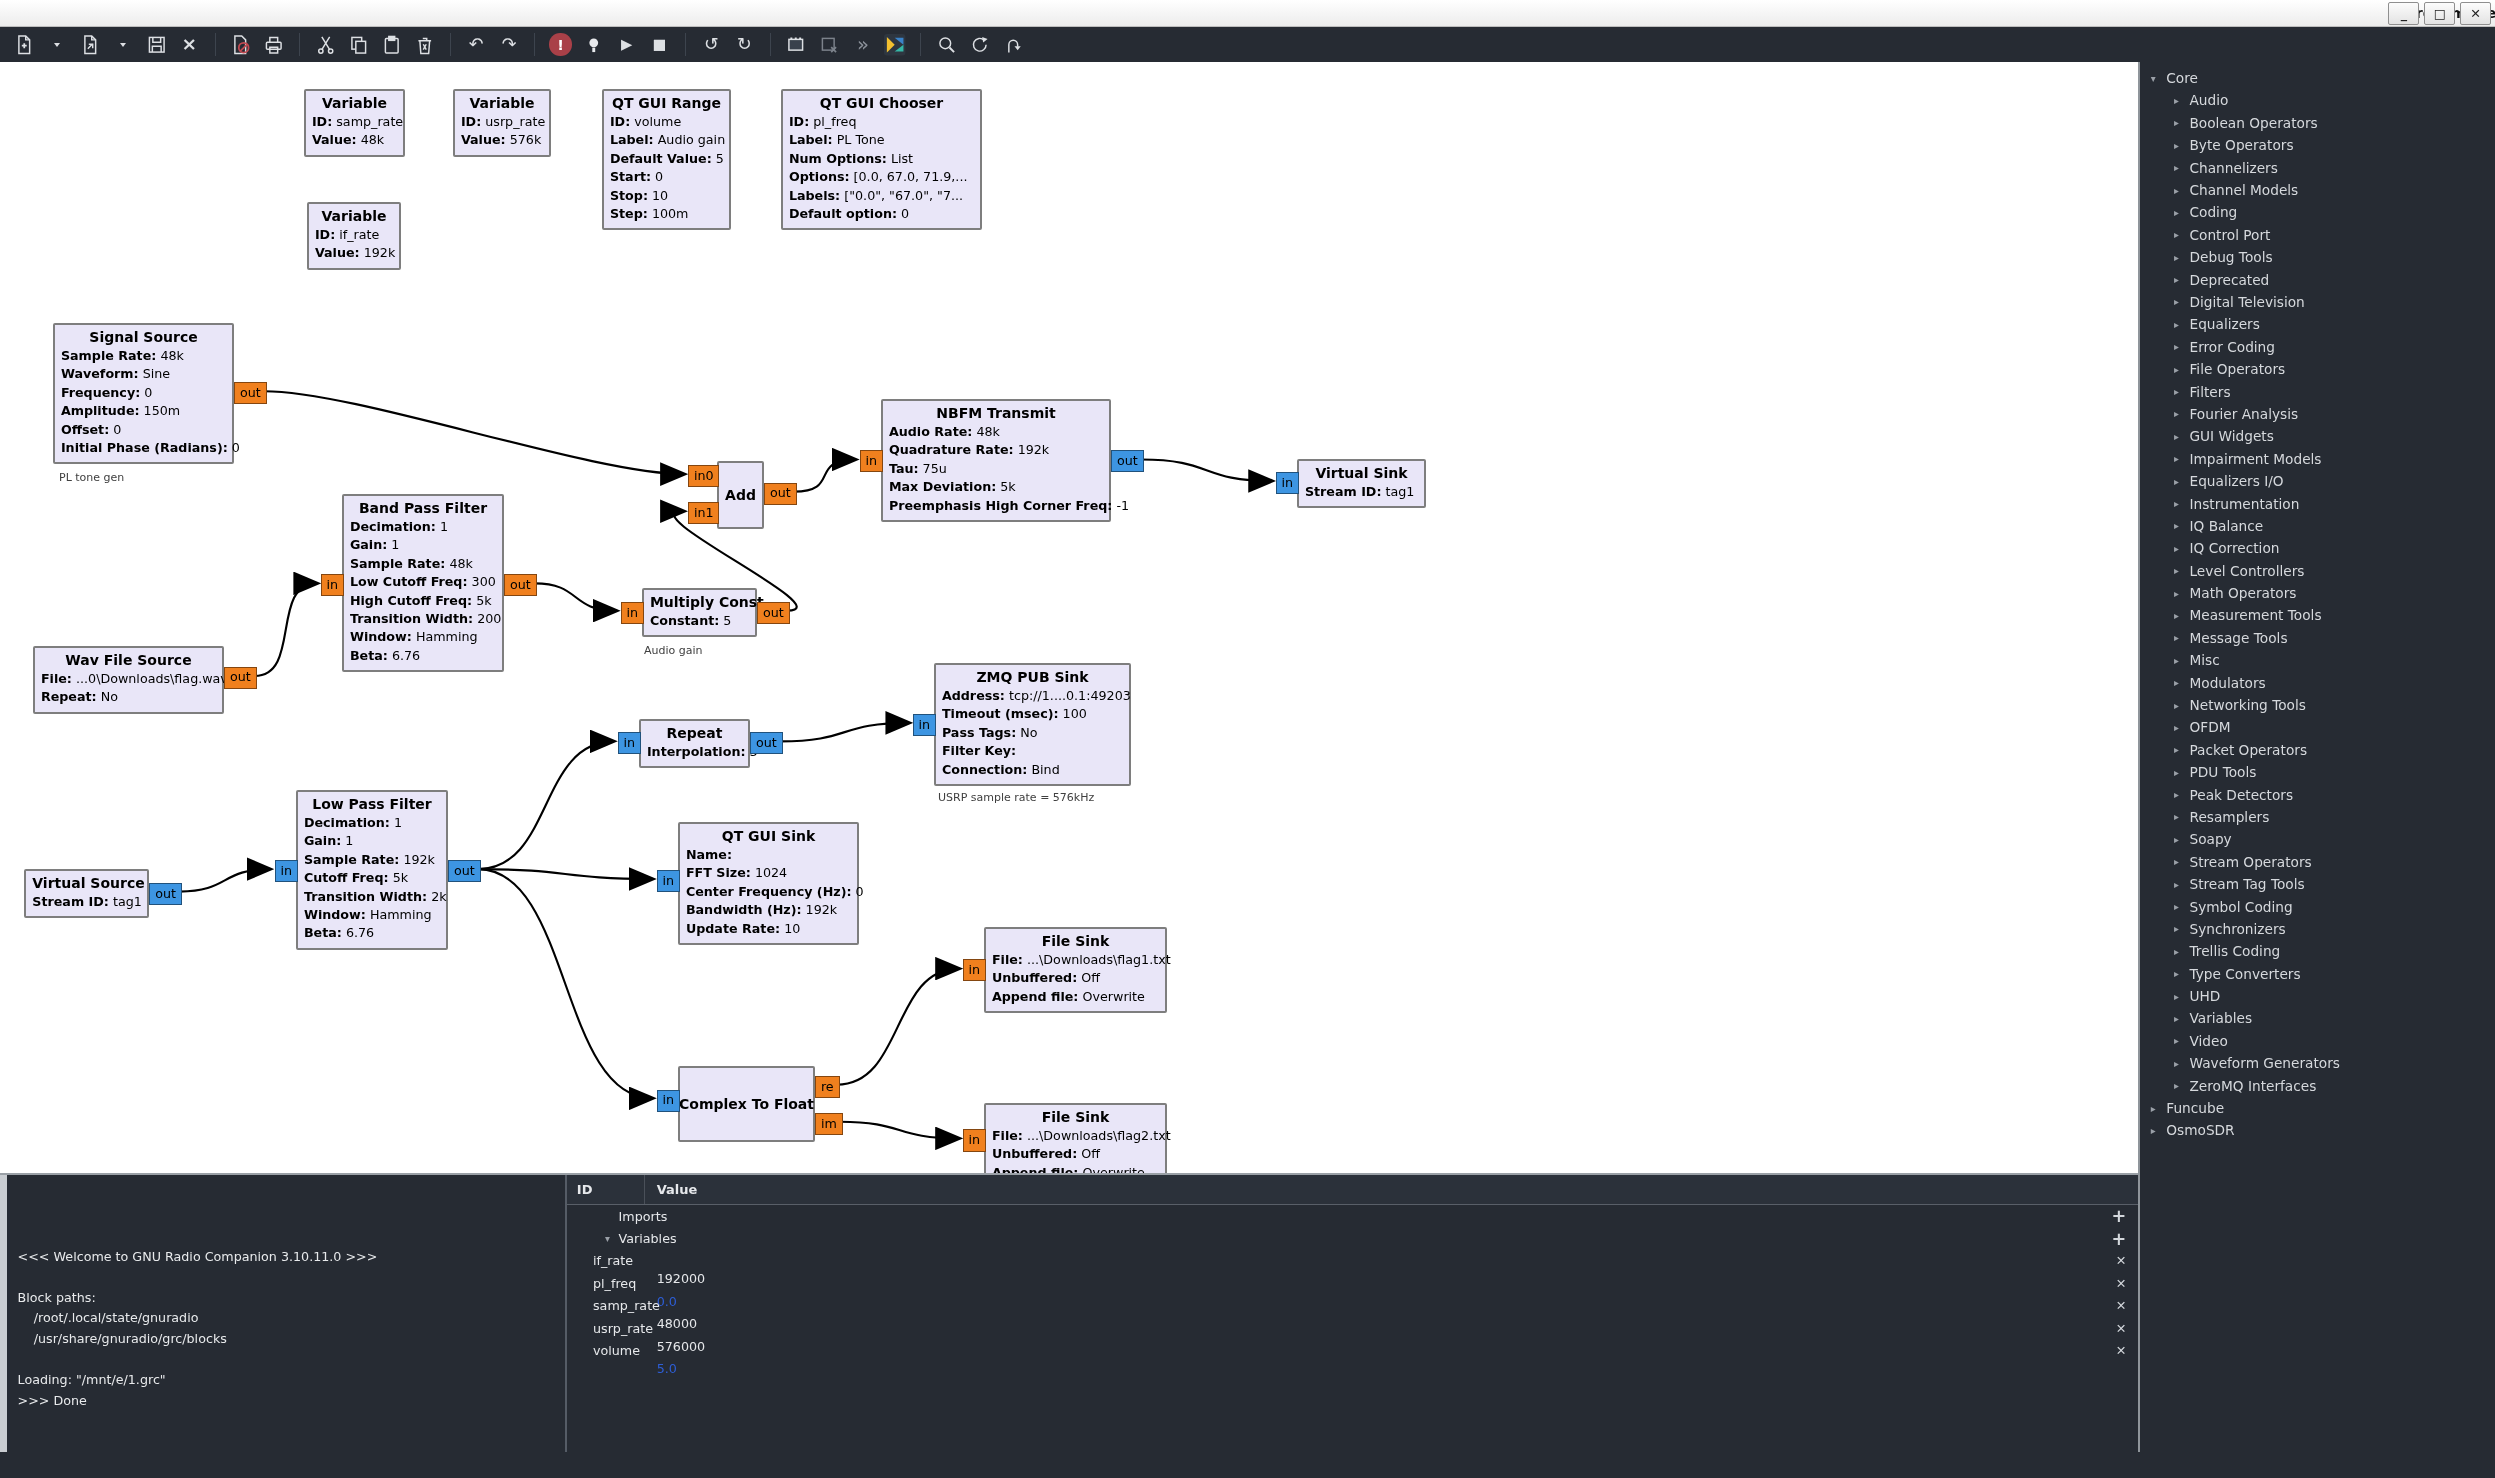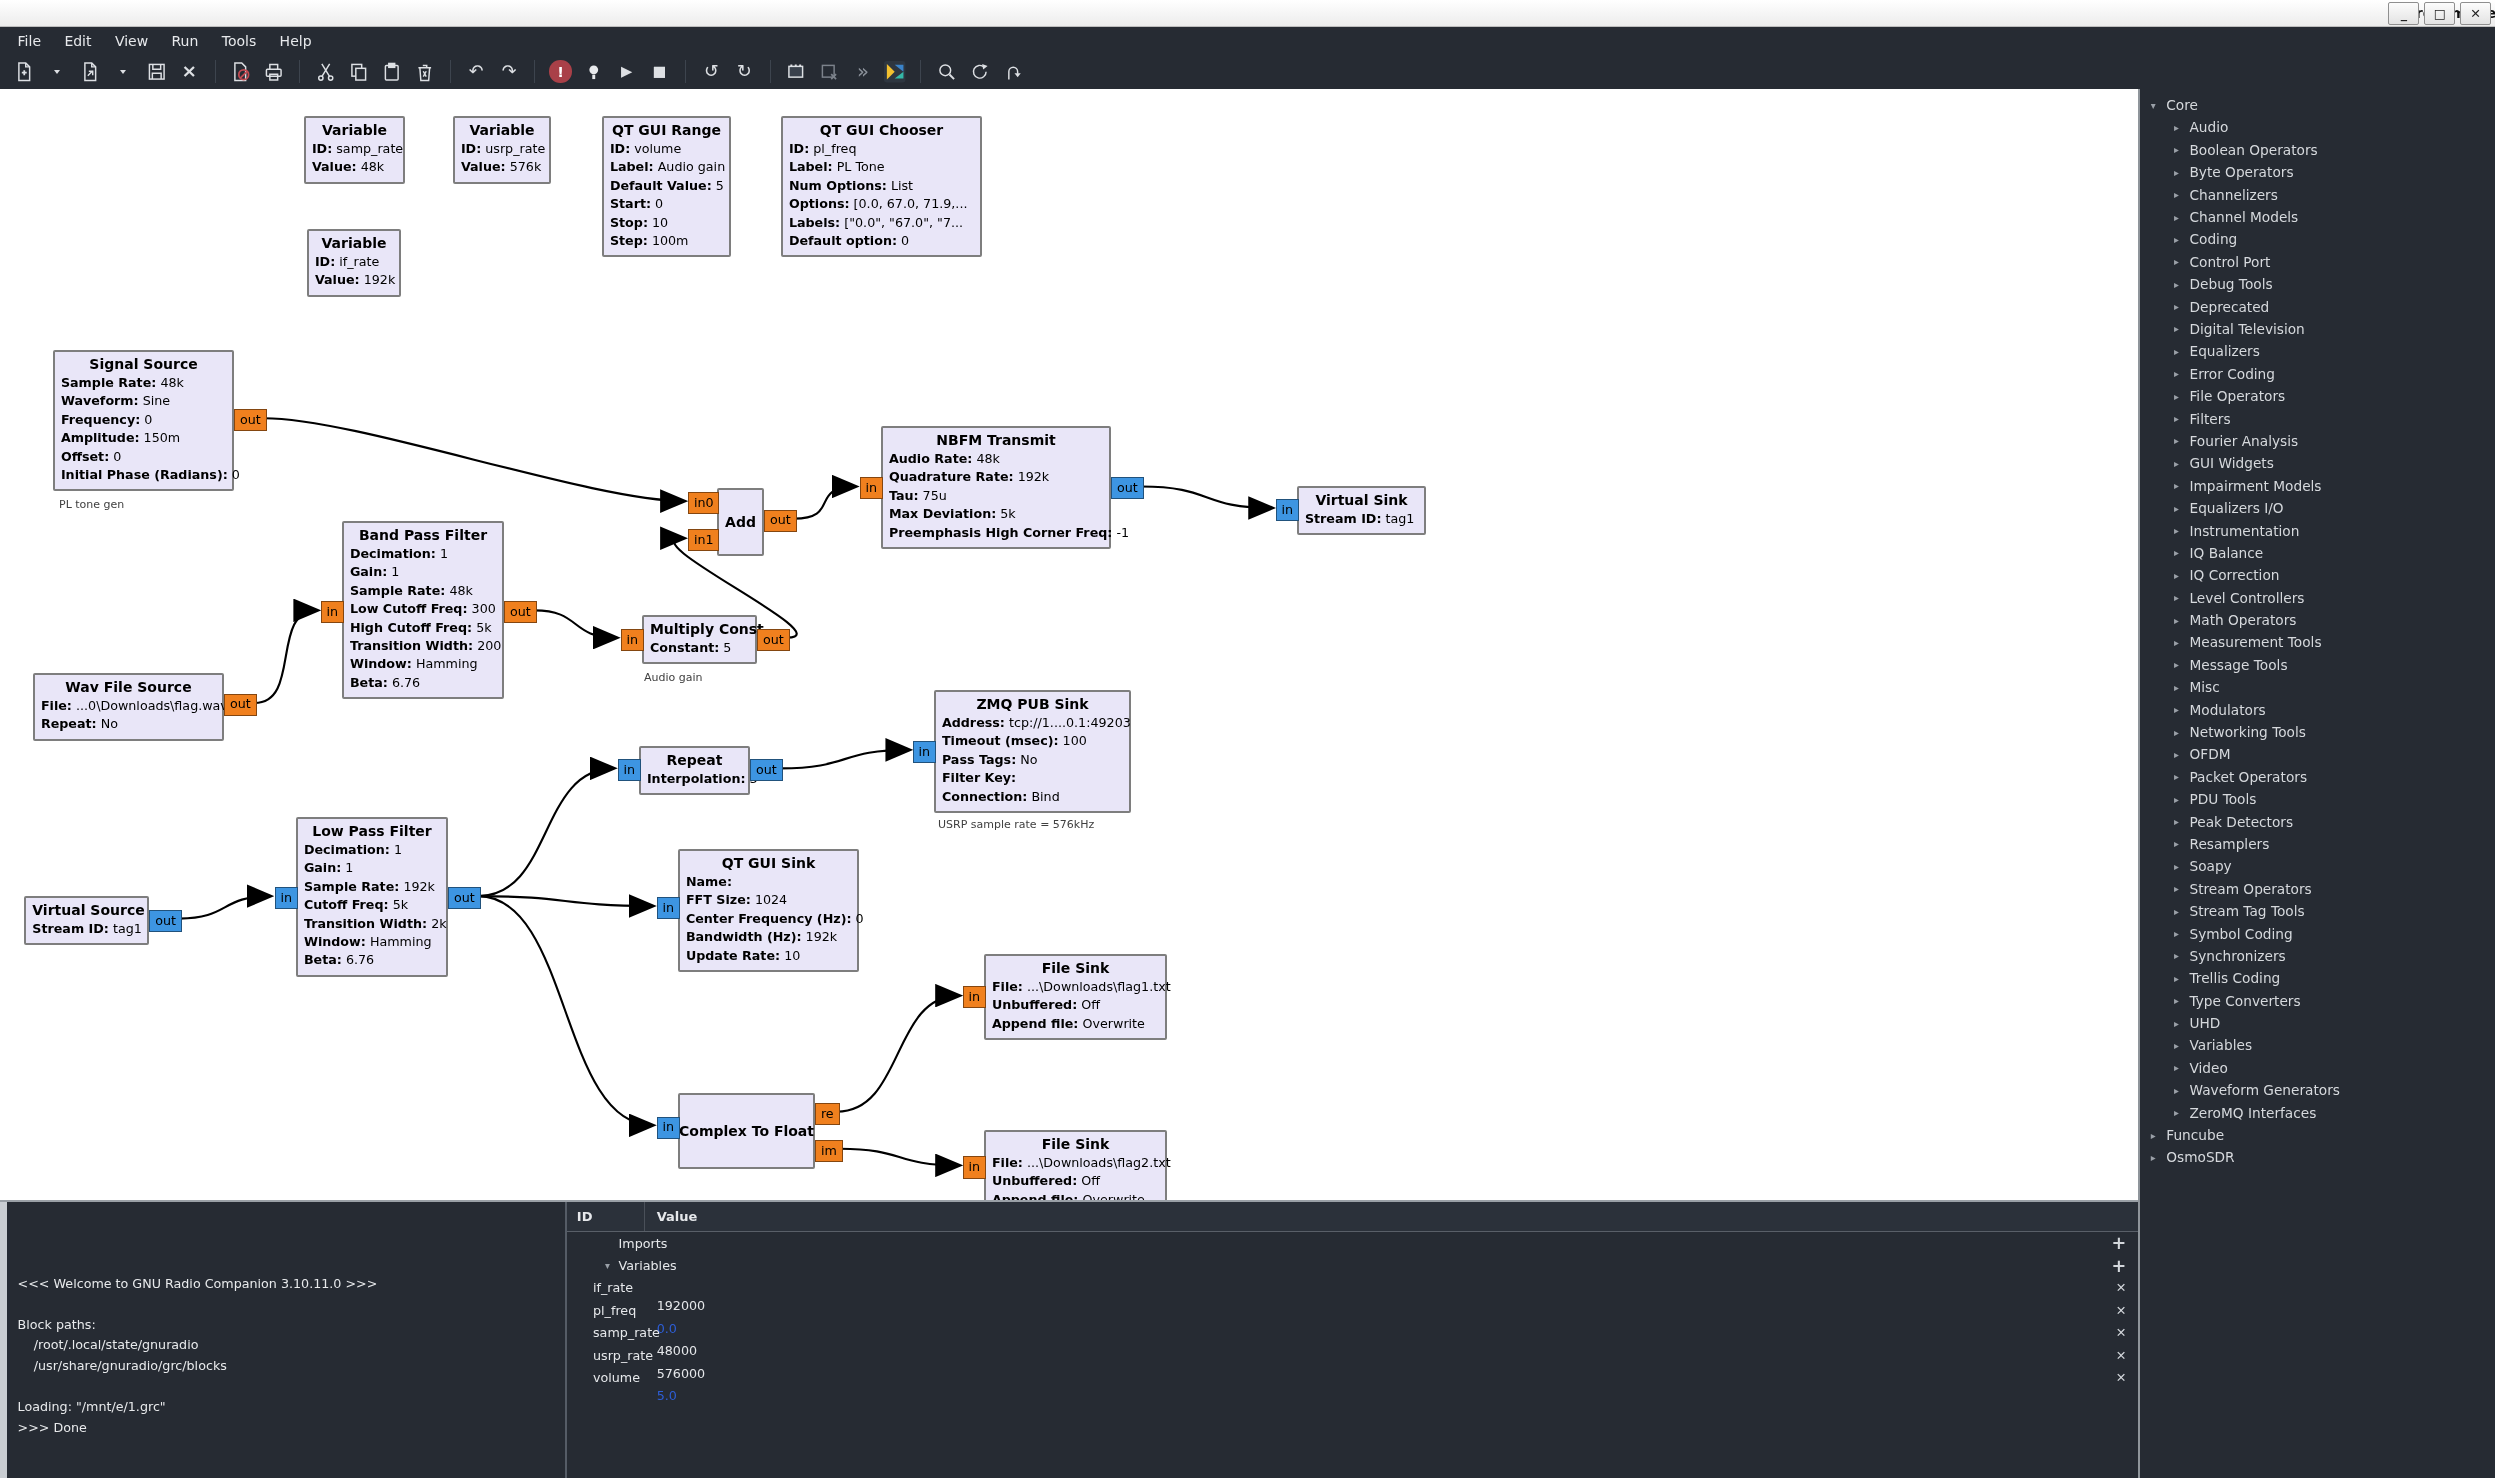--- a/index.html
+++ b/index.html
@@ -63,28 +63,20 @@
 
 <div id="app">
   <div class="titlebar">
     <span class="title">1.grc - /mnt/e</span>
     <div class="win-controls">
         <div class="win-btn">_</div>
         <div class="win-btn">□</div>
         <div class="win-btn">✕</div>
       </div>
   </div>
-  <div class="menubar">
-      <div class="menu-item">File</div>
-      <div class="menu-item">Edit</div>
-      <div class="menu-item">View</div>
-      <div class="menu-item">Run</div>
-      <div class="menu-item">Tools</div>
-      <div class="menu-item">Help</div>
-    </div>
   <div class="toolbar">
       <div class="tb-btn">
         <span style="display: flex; align-items: center; justify-content: center;">
           <svg width="21.5" height="21.5" viewBox="0 0 22 22" fill="none" stroke="#dde0e4" stroke-width="1.5">
             <path d="M5 2h7l4 4v14H5z"></path>
             <path d="M12 2v4h4"></path>
             <path d="M8 12h5M10.5 9.5v5" stroke-width="1.8"></path>
           </svg>
         </span>
       </div>

